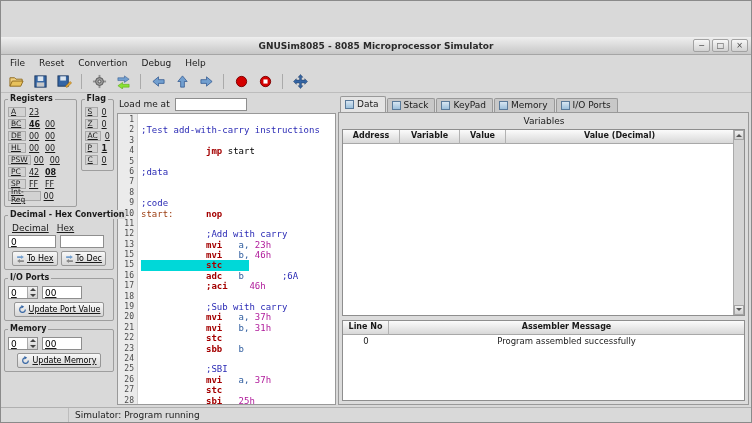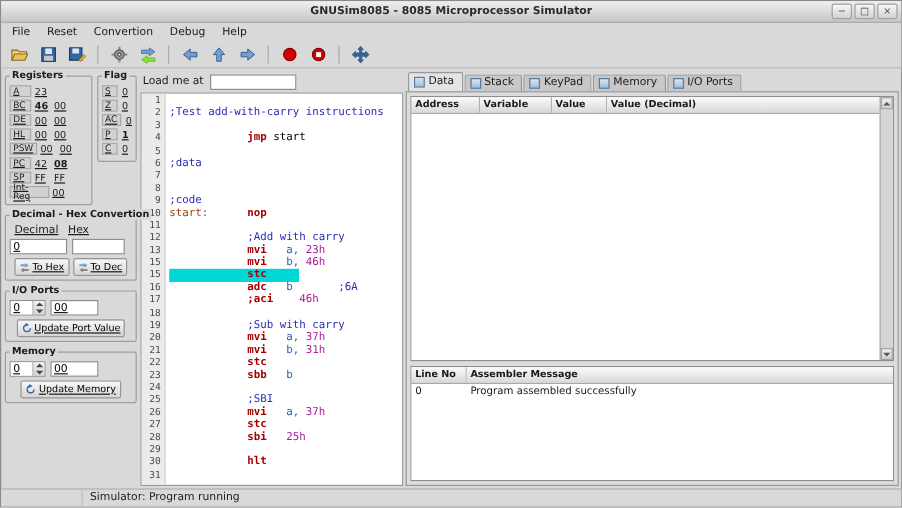--- a/index.html
+++ b/index.html
@@ -1,21 +1,21 @@
 <!DOCTYPE html>
 <html><head>
 <meta charset="utf-8">
 <style>
   *{margin:0;padding:0;box-sizing:border-box;}
   html,body{width:752px;height:423px;overflow:hidden;}
   body{font-family:"DejaVu Sans",sans-serif;font-size:9px;color:#1a1a1a;background:#d9d9d9;}
   .window{width:752px;height:423px;border:1px solid #8a8a8a;display:flex;flex-direction:column;background:#d9d9d9;}
 
   
-  .titlebar{height:18px;flex:0 0 18px;background:linear-gradient(#efefef,#c7c7c7);border-bottom:1px solid #a5a5a5;display:flex;align-items:center;position:relative;}
+  .titlebar{height:18px;flex:0 0 18px;background:linear-gradient(#efefef,#c7c7c7);border-bottom:1px solid #a5a5a5;display:flex;align-items:center;position:relative;margin-top:36px;}
   .title{flex:1;text-align:center;font-weight:bold;font-size:9px;color:#2a2a2a;}
   .winbtns{position:absolute;right:3px;top:2px;display:flex;gap:2px;}
   .winbtn{width:17px;height:13px;border:1px solid #a2a2a2;border-radius:2px;background:linear-gradient(#f7f7f7,#d2d2d2);font-size:8px;line-height:11px;text-align:center;color:#444;cursor:default;}
 
   
   .menubar{height:16px;flex:0 0 16px;display:flex;align-items:center;padding-left:2px;background:#d9d9d9;}
   .menu-item{padding:1px 7px;cursor:default;}
 
   
   .toolbar{height:22px;flex:0 0 22px;display:flex;align-items:center;gap:2px;padding:0 4px;border-bottom:1px solid #bdbdbd;background:#d9d9d9;}
@@ -66,21 +66,21 @@
   .line{height:10.4px;}
   .line.hl{background:linear-gradient(90deg,#00d8d8 0,#00d8d8 108px,transparent 108px);}
   .cm{color:#2b2bb5;}
   .op{color:#a40000;font-weight:bold;}
   .lb{color:#9c3c10;}
   .rg{color:#2e5c9e;}
   .nm{color:#b01b9b;}
   .tx{color:#000;}
 
   
-  .rightcol{flex:1;display:flex;flex-direction:column;min-width:0;min-height:0;}
+  .rightcol{flex:1;display:flex;flex-direction:column;min-width:0;min-height:0;text-align:center;}
   .tabbar{height:17px;flex:0 0 17px;display:flex;align-items:flex-end;gap:1px;padding-left:2px;}
   .tab{display:flex;align-items:center;gap:3px;border:1px solid #999;border-bottom:none;border-radius:2px 2px 0 0;padding:1px 6px 2px 4px;background:#c8c8c8;height:14px;cursor:default;}
   .tab.active{background:#e4e4e4;height:16px;font-weight:normal;}
   .tab-ico{width:9px;height:9px;border:1px solid #5a7a9a;background:linear-gradient(#d8e6f2,#9cc0dc);display:inline-block;}
   .notebook{flex:1;border:1px solid #999;background:#dcdcdc;padding:3px;display:flex;flex-direction:column;min-height:0;}
   .varlabel{height:11px;flex:0 0 11px;margin:0 0 2px 1px;}
   .var-box{flex:7;display:flex;border:1px solid #8e8e8e;background:#fff;min-height:0;}
   .var-table{flex:1;display:flex;flex-direction:column;min-width:0;}
   .thead{display:flex;flex:0 0 14px;height:14px;}
   .th{background:linear-gradient(#fbfbfb,#d8d8d8);border-right:1px solid #b2b2b2;border-bottom:1px solid #a8a8a8;padding:1px 3px;font-weight:bold;font-size:8px;white-space:nowrap;overflow:hidden;}
@@ -409,20 +409,21 @@
           <div class="tab">
             <span class="tab-ico"></span>
             <span>Memory</span>
           </div>
           <div class="tab">
             <span class="tab-ico"></span>
             <span>I/O Ports</span>
           </div>
         </div>
       <div class="notebook">
+        <div class="varlabel">Variables</div>
         <div class="var-box">
           <div class="var-table">
             <div class="thead">
                 <div class="th vcol0">Address</div>
                 <div class="th vcol1">Variable</div>
                 <div class="th vcol2">Value</div>
                 <div class="th vcolfill">Value (Decimal)</div>
               </div>
             <div class="tbody"></div>
           </div>

